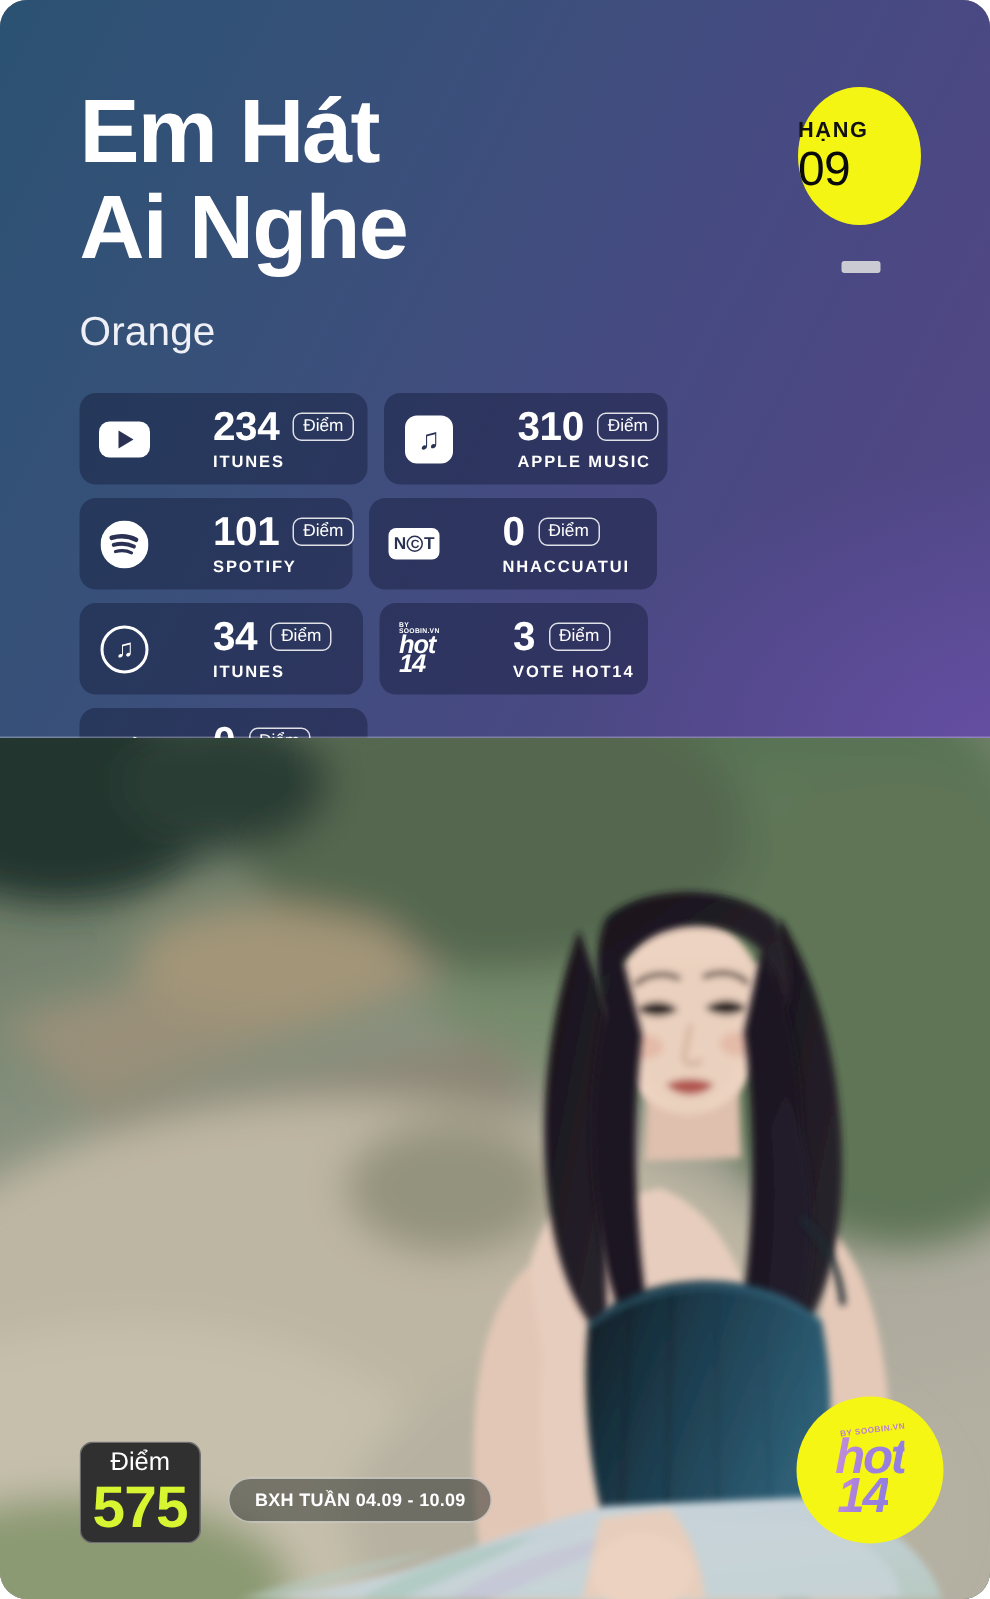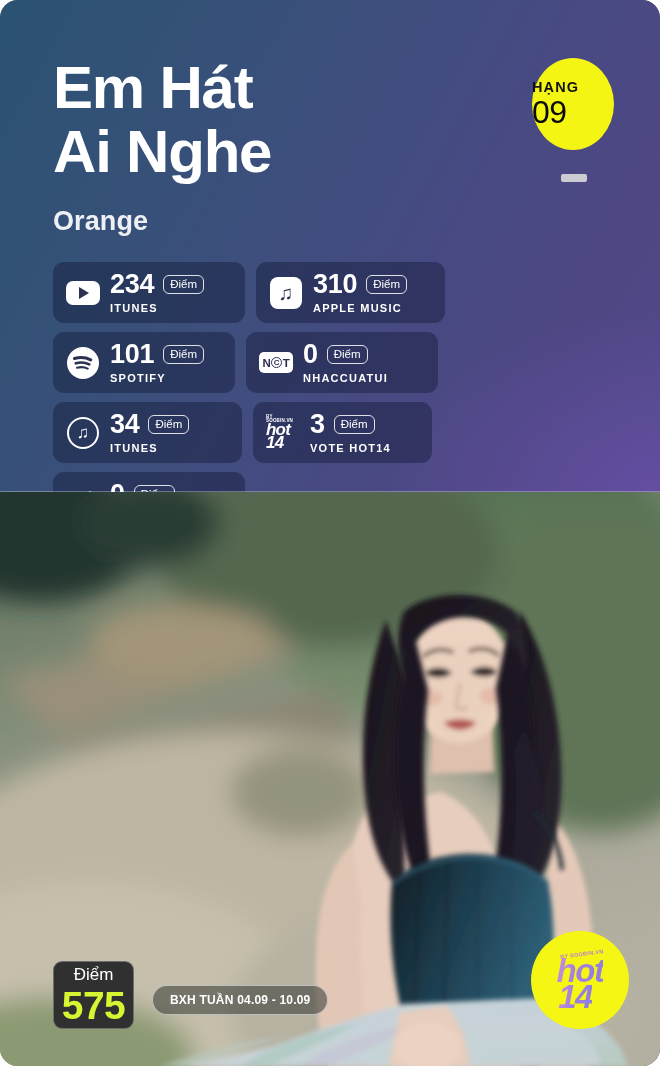--- a/index.html
+++ b/index.html
@@ -41,21 +41,21 @@
     line-height: 1.07;
     letter-spacing: -1.2px;
     max-width: 420px;
   }
   .title .line { display: block; white-space: nowrap; }
 
   .artist {
     margin-top: 22px;
     color: #eef0f6;
     font-size: 27px;
-    font-weight: bold;
+    font-weight: normal;
     letter-spacing: 0.1px;
   }
 
   
   .rank-badge {
     position: absolute;
     top: 58px; right: 46px;
     width: 82px; height: 92px;
     border-radius: 50%;
     background: #f5f514;
@@ -108,21 +108,21 @@
   .tile.w-it      { width: 189px; }
   .tile.w-h14     { width: 179px; }
   .tile.w-vs      { width: 192px; }
 
   .tile-icon {
     width: 34px; height: 34px;
     flex: 0 0 34px;
     display: flex; align-items: center; justify-content: center;
     margin-right: 10px;
   }
-  .tile-body { display: flex; flex-direction: column; justify-content: center; flex: 1; min-width: 0; }
+  .tile-body { display: flex; flex-direction: column; justify-content: center; flex: 1; min-width: 0; margin-left: 32px; }
   .tile-top  { display: flex; align-items: center; gap: 9px; }
   .tile-value {
     color: #ffffff;
     font-size: 27px;
     font-weight: bold;
     line-height: 1;
     letter-spacing: -0.3px;
   }
   .diem-chip {
     border: 1.2px solid rgba(255,255,255,0.85);

